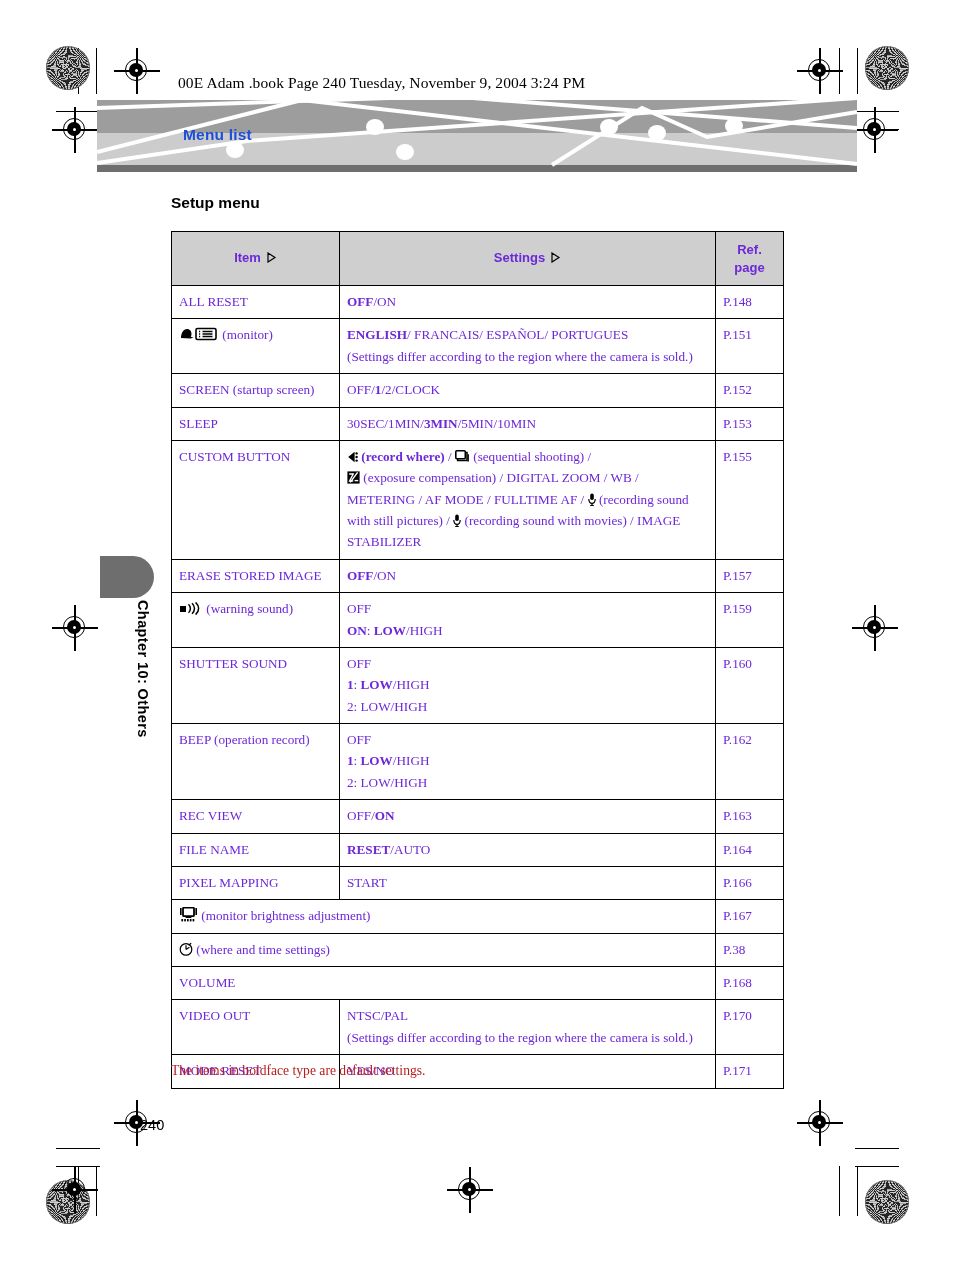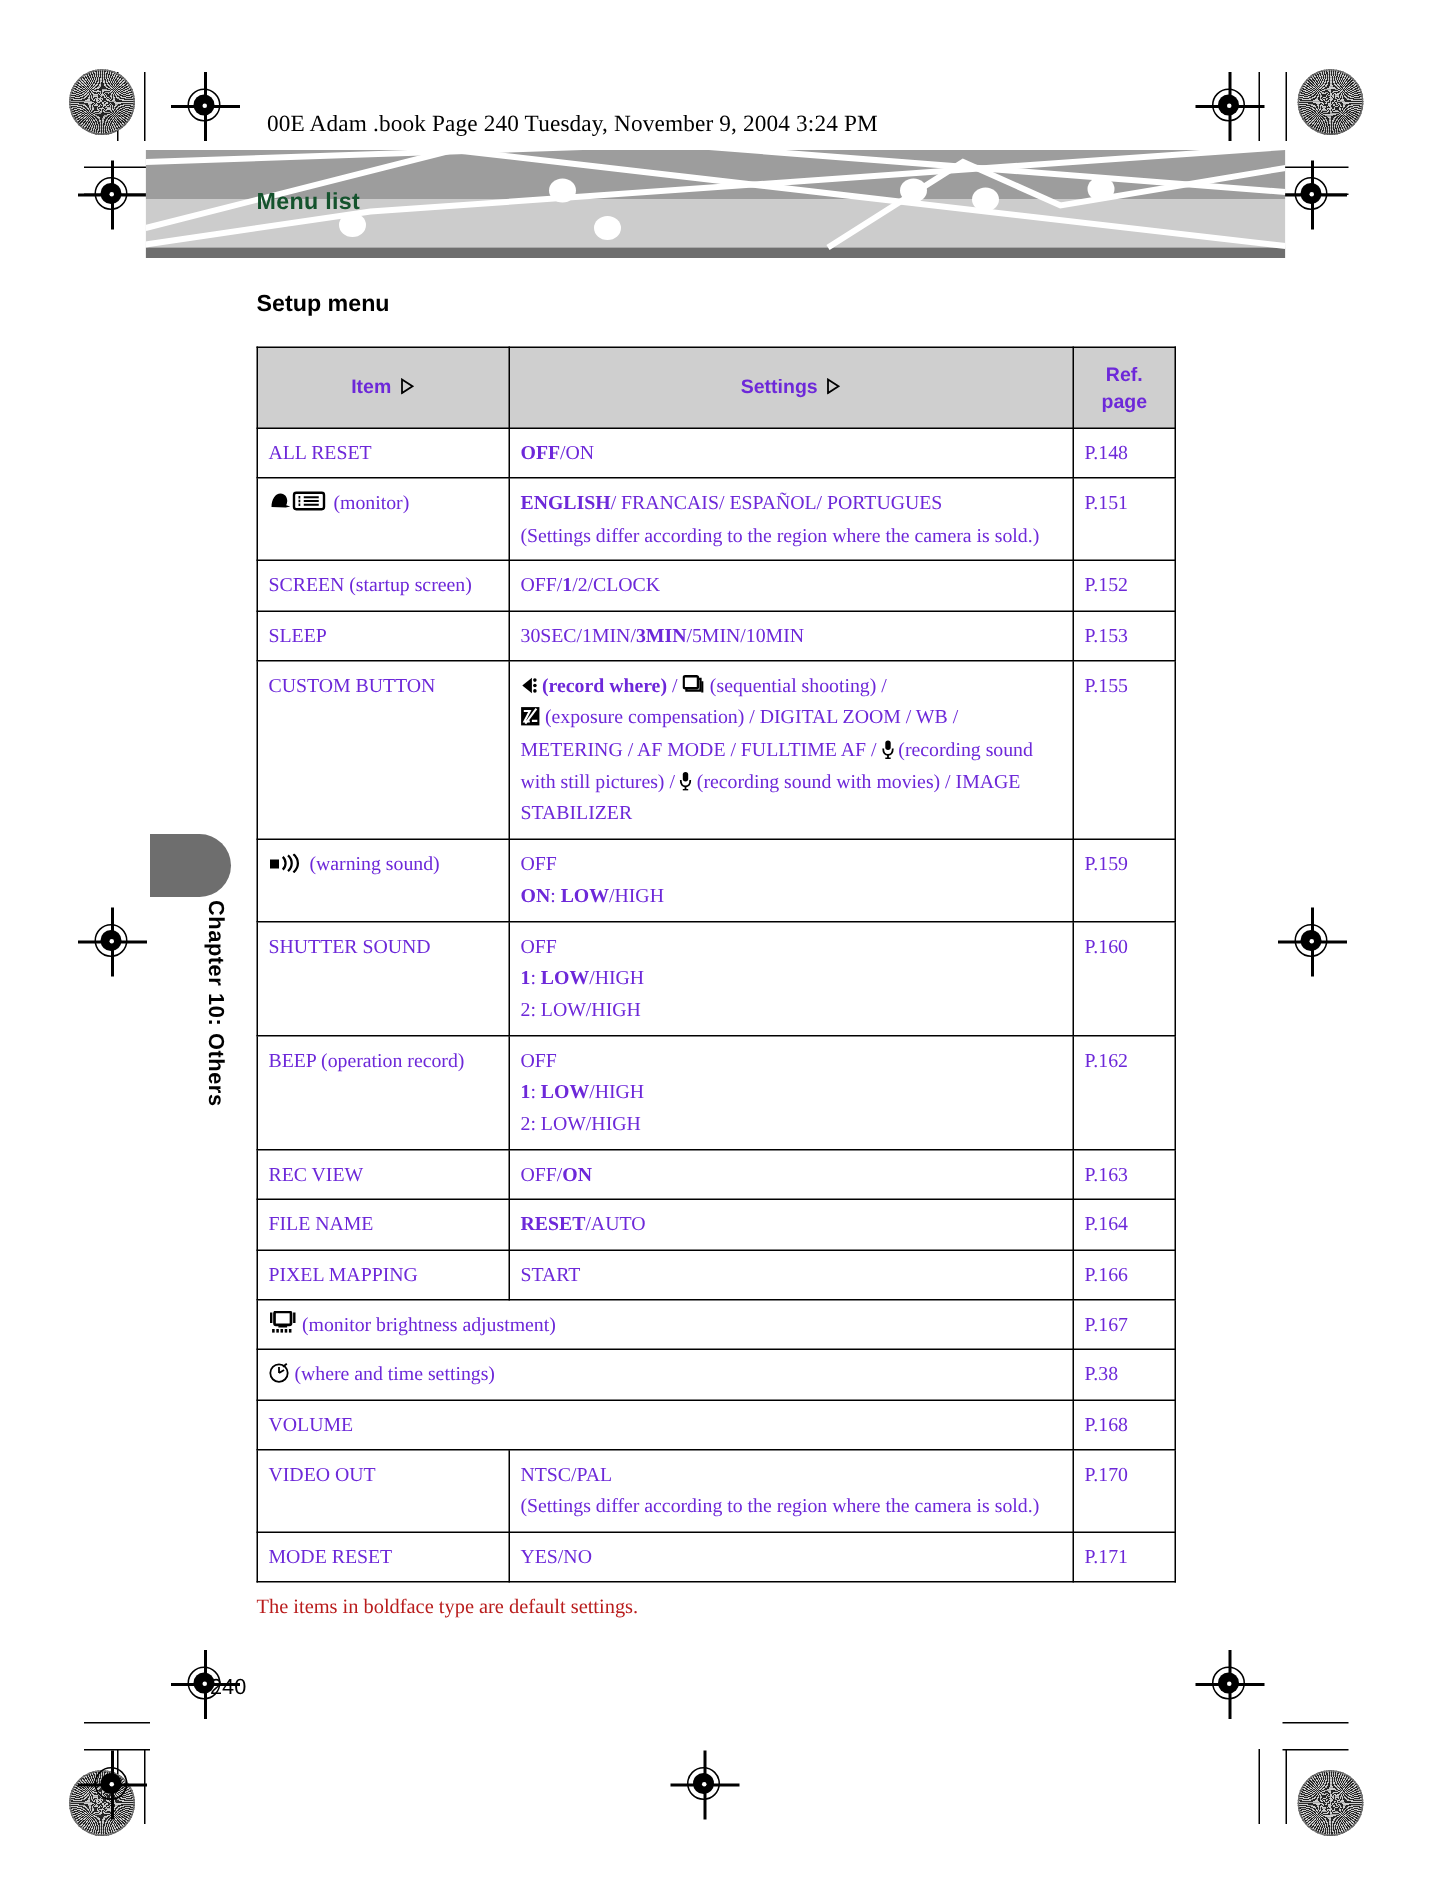--- a/index.html
+++ b/index.html
@@ -84,25 +84,25 @@
   
   .banner {
     position: absolute;
     left: 97px; top: 100px;
     width: 760px; height: 72px;
     overflow: hidden;
   }
   .banner svg { display: block; }
   .banner-title {
     position: absolute;
-    left: 74px; top: 26px;
+    left: 86px; top: 26px;
     font-family: "Liberation Sans", sans-serif;
     font-weight: bold;
     font-size: 15.5px;
-    color: #14532d;
+    color: #1d4ed8;
     letter-spacing: .2px;
   }
 
   
   .chapter-tab {
     position: absolute;
     left: 100px; top: 556px;
     width: 54px; height: 42px;
     background: #6e6e6e;
     border-top-right-radius: 21px;
@@ -411,20 +411,25 @@
                 <path d="M0.8 6 C0.8 9.1 2.2 10.3 4 10.3 C5.8 10.3 7.2 9.1 7.2 6" fill="none" stroke="#000" stroke-width="1.2"></path>
                 <path d="M4 10.3 L4 12.6 M2.2 12.6 L5.8 12.6" stroke="#000" stroke-width="1.2"></path>
               </svg></span> (recording sound with still pictures) / <span class="ic ic-mic"><svg width="8" height="13" viewBox="0 0 8 13">
                 <rect x="2.2" y="0.6" width="3.6" height="6.4" rx="1.8" fill="#000"></rect>
                 <path d="M0.8 6 C0.8 9.1 2.2 10.3 4 10.3 C5.8 10.3 7.2 9.1 7.2 6" fill="none" stroke="#000" stroke-width="1.2"></path>
                 <path d="M4 10.3 L4 12.6 M2.2 12.6 L5.8 12.6" stroke="#000" stroke-width="1.2"></path>
               </svg></span> (recording sound with movies) / IMAGE STABILIZER</td>
           <td class="ref">P.155</td>
         </tr>
         <tr>
+          <td><span>ERASE STORED IMAGE</span></td>
+          <td><span class="b">OFF</span>/ON</td>
+          <td class="ref">P.157</td>
+        </tr>
+        <tr>
           <td><span class="ic ic-warn"><svg width="24" height="13" viewBox="0 0 24 13">
                 <rect x="1" y="4" width="6" height="6" fill="#000"></rect>
                 <path d="M9.5 2.2 C12 4.5 12 8.5 9.5 10.8" fill="none" stroke="#000" stroke-width="1.5"></path>
                 <path d="M13 1.2 C16.3 4.2 16.3 8.8 13 11.8" fill="none" stroke="#000" stroke-width="1.5"></path>
                 <path d="M16.6 0.4 C20.6 3.9 20.6 9.1 16.6 12.6" fill="none" stroke="#000" stroke-width="1.5"></path>
               </svg></span> <span>(warning sound)</span></td>
           <td>OFF<br><span class="b">ON</span>: <span class="b">LOW</span>/HIGH</td>
           <td class="ref">P.159</td>
         </tr>
         <tr>

